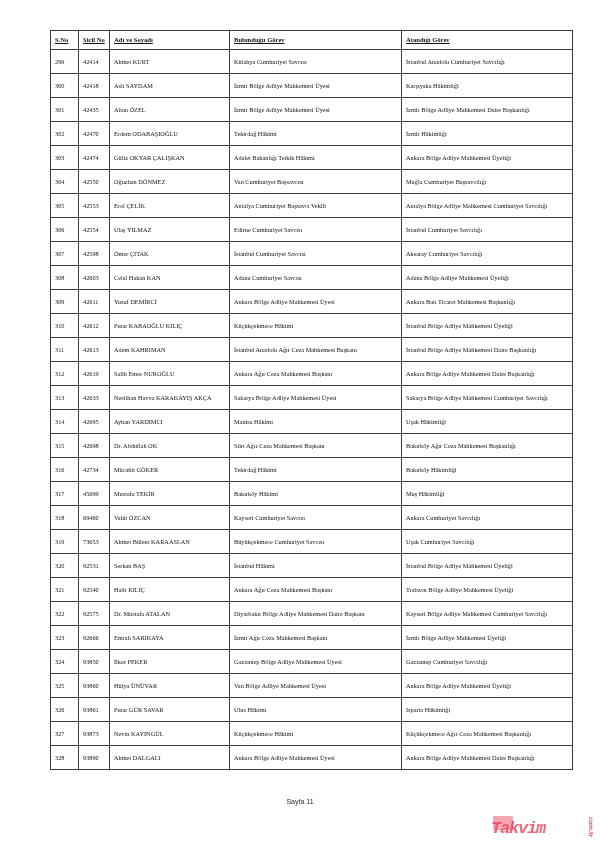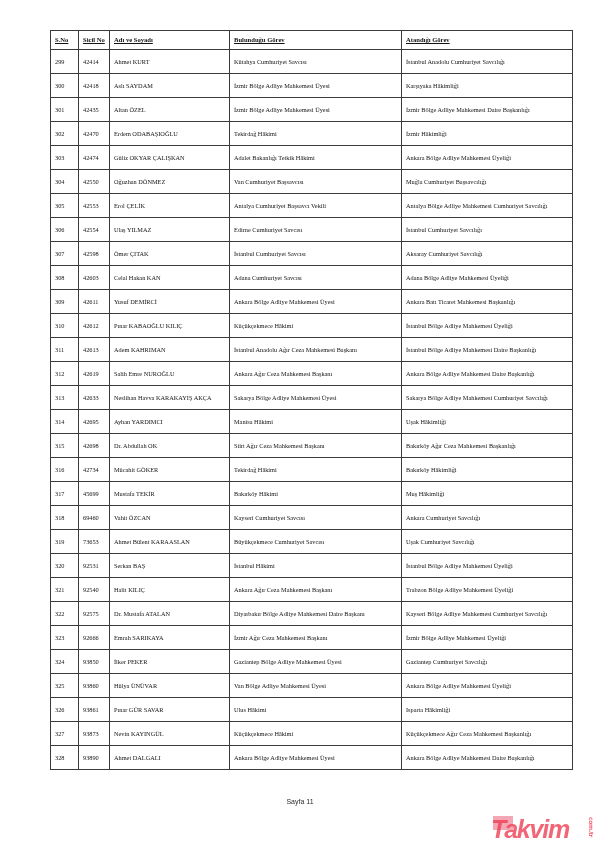--- a/index.html
+++ b/index.html
@@ -110,24 +110,24 @@
     top: 3px;
     width: 20px;
     height: 14px;
     background: #f08a9c;
     opacity: 0.75;
   }
   #watermark .wm-text {
     position: absolute;
     left: 0px;
     top: 2px;
-    font-family: Liberation Sans, sans-serif;
+    font-family: Liberation Mono, monospace;
     font-weight: bold;
     font-style: italic;
-    font-size: 25px;
+    font-size: 17px;
     letter-spacing: -1.2px;
     color: #ef4458;
     opacity: 0.82;
     line-height: 28px;
   }
   #watermark .wm-tld {
     position: absolute;
     right: 1px;
     top: 4px;
     font-family: "DejaVu Sans", "Liberation Sans", sans-serif;

